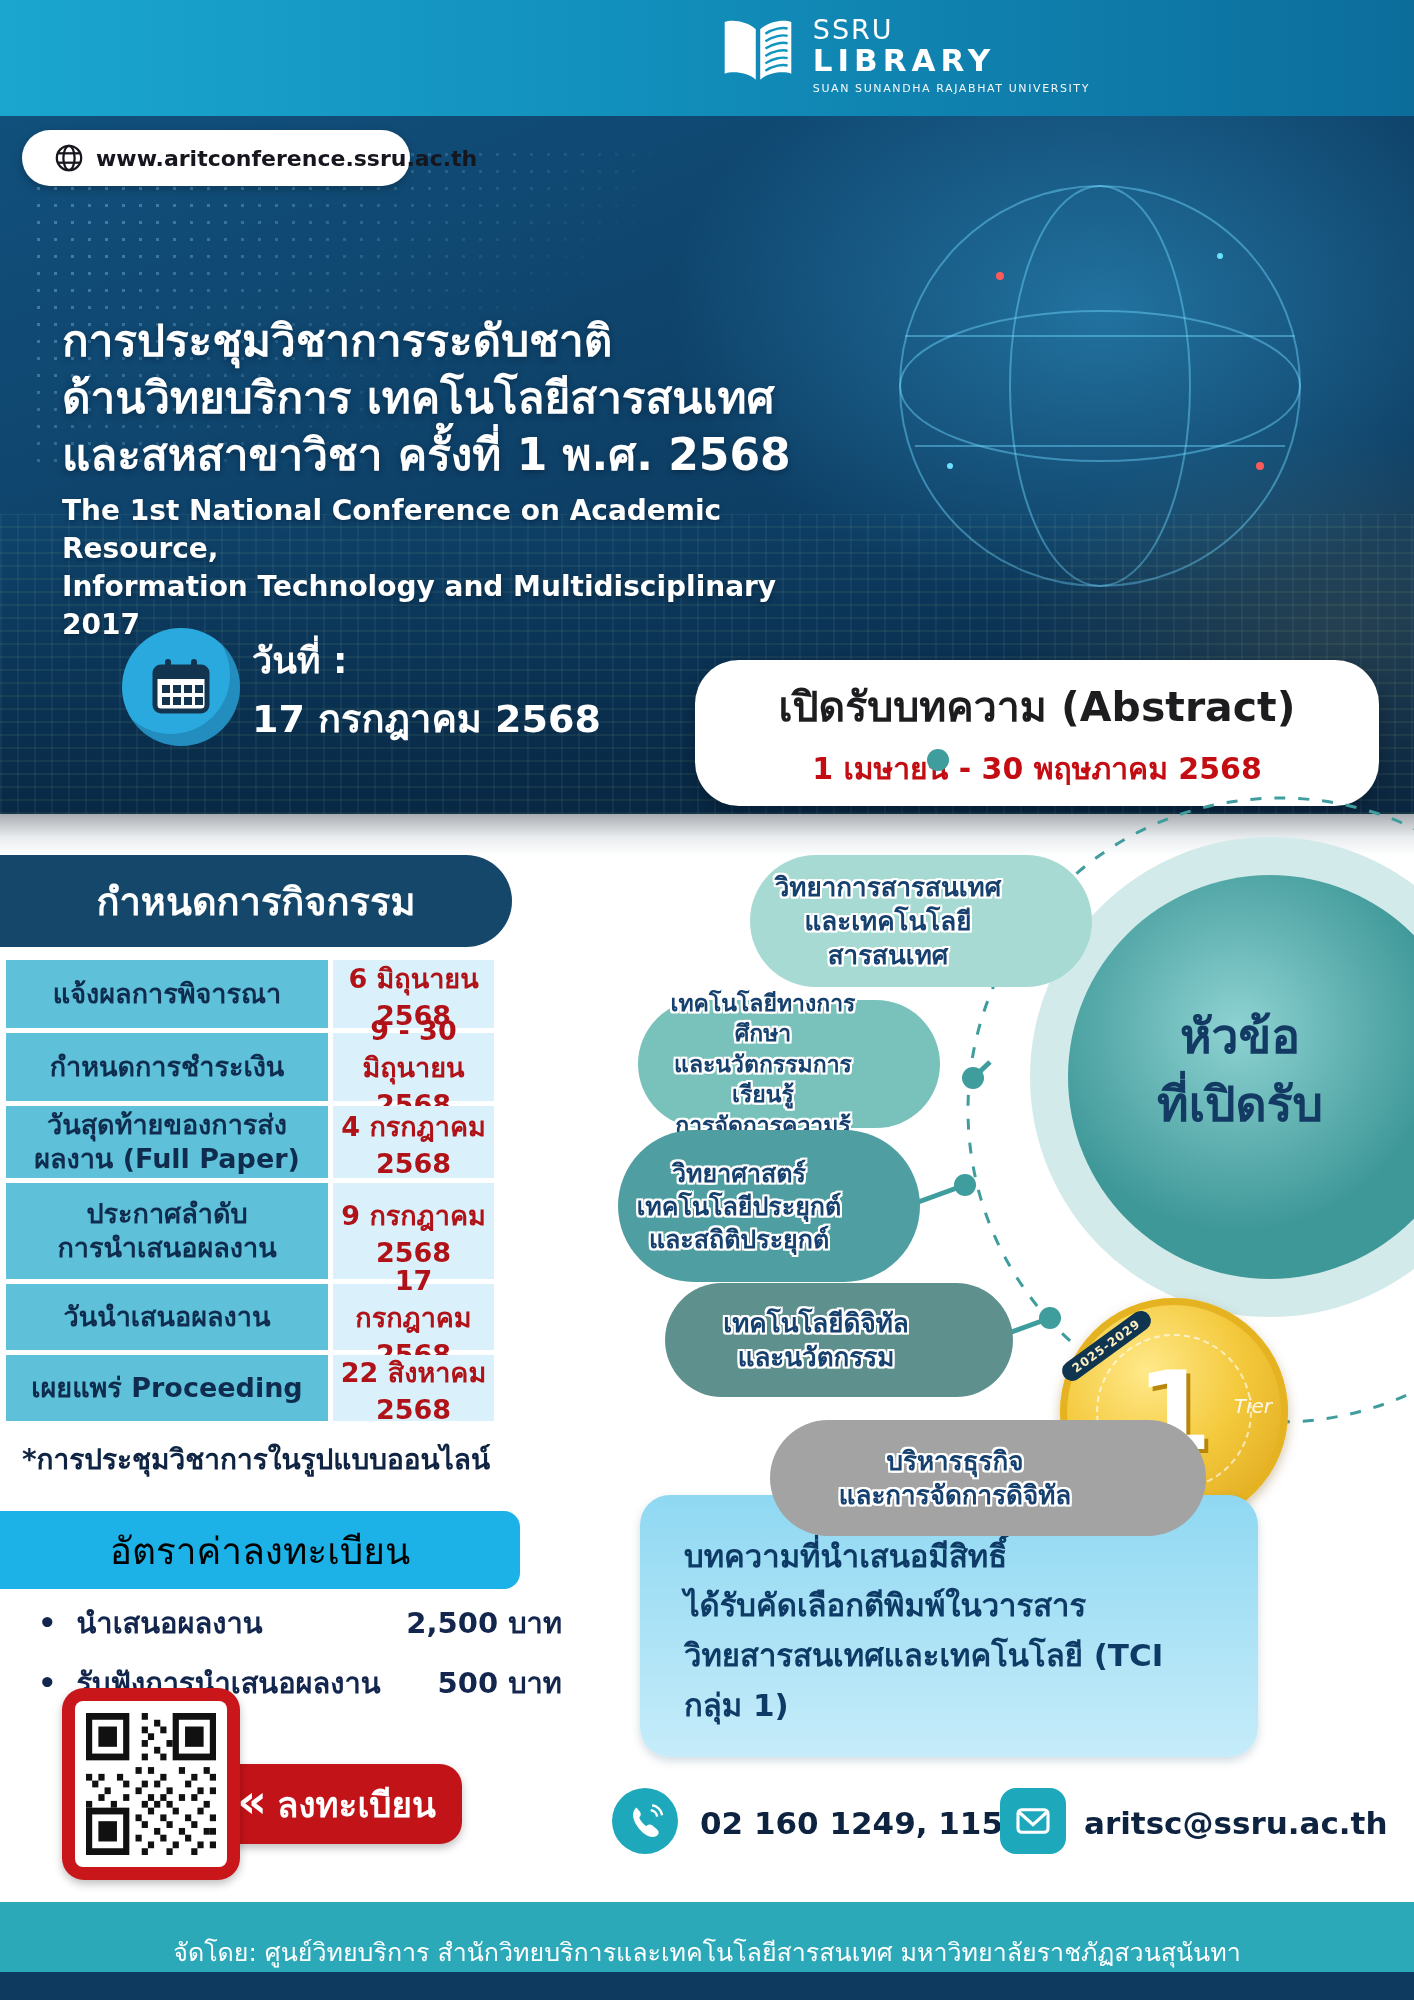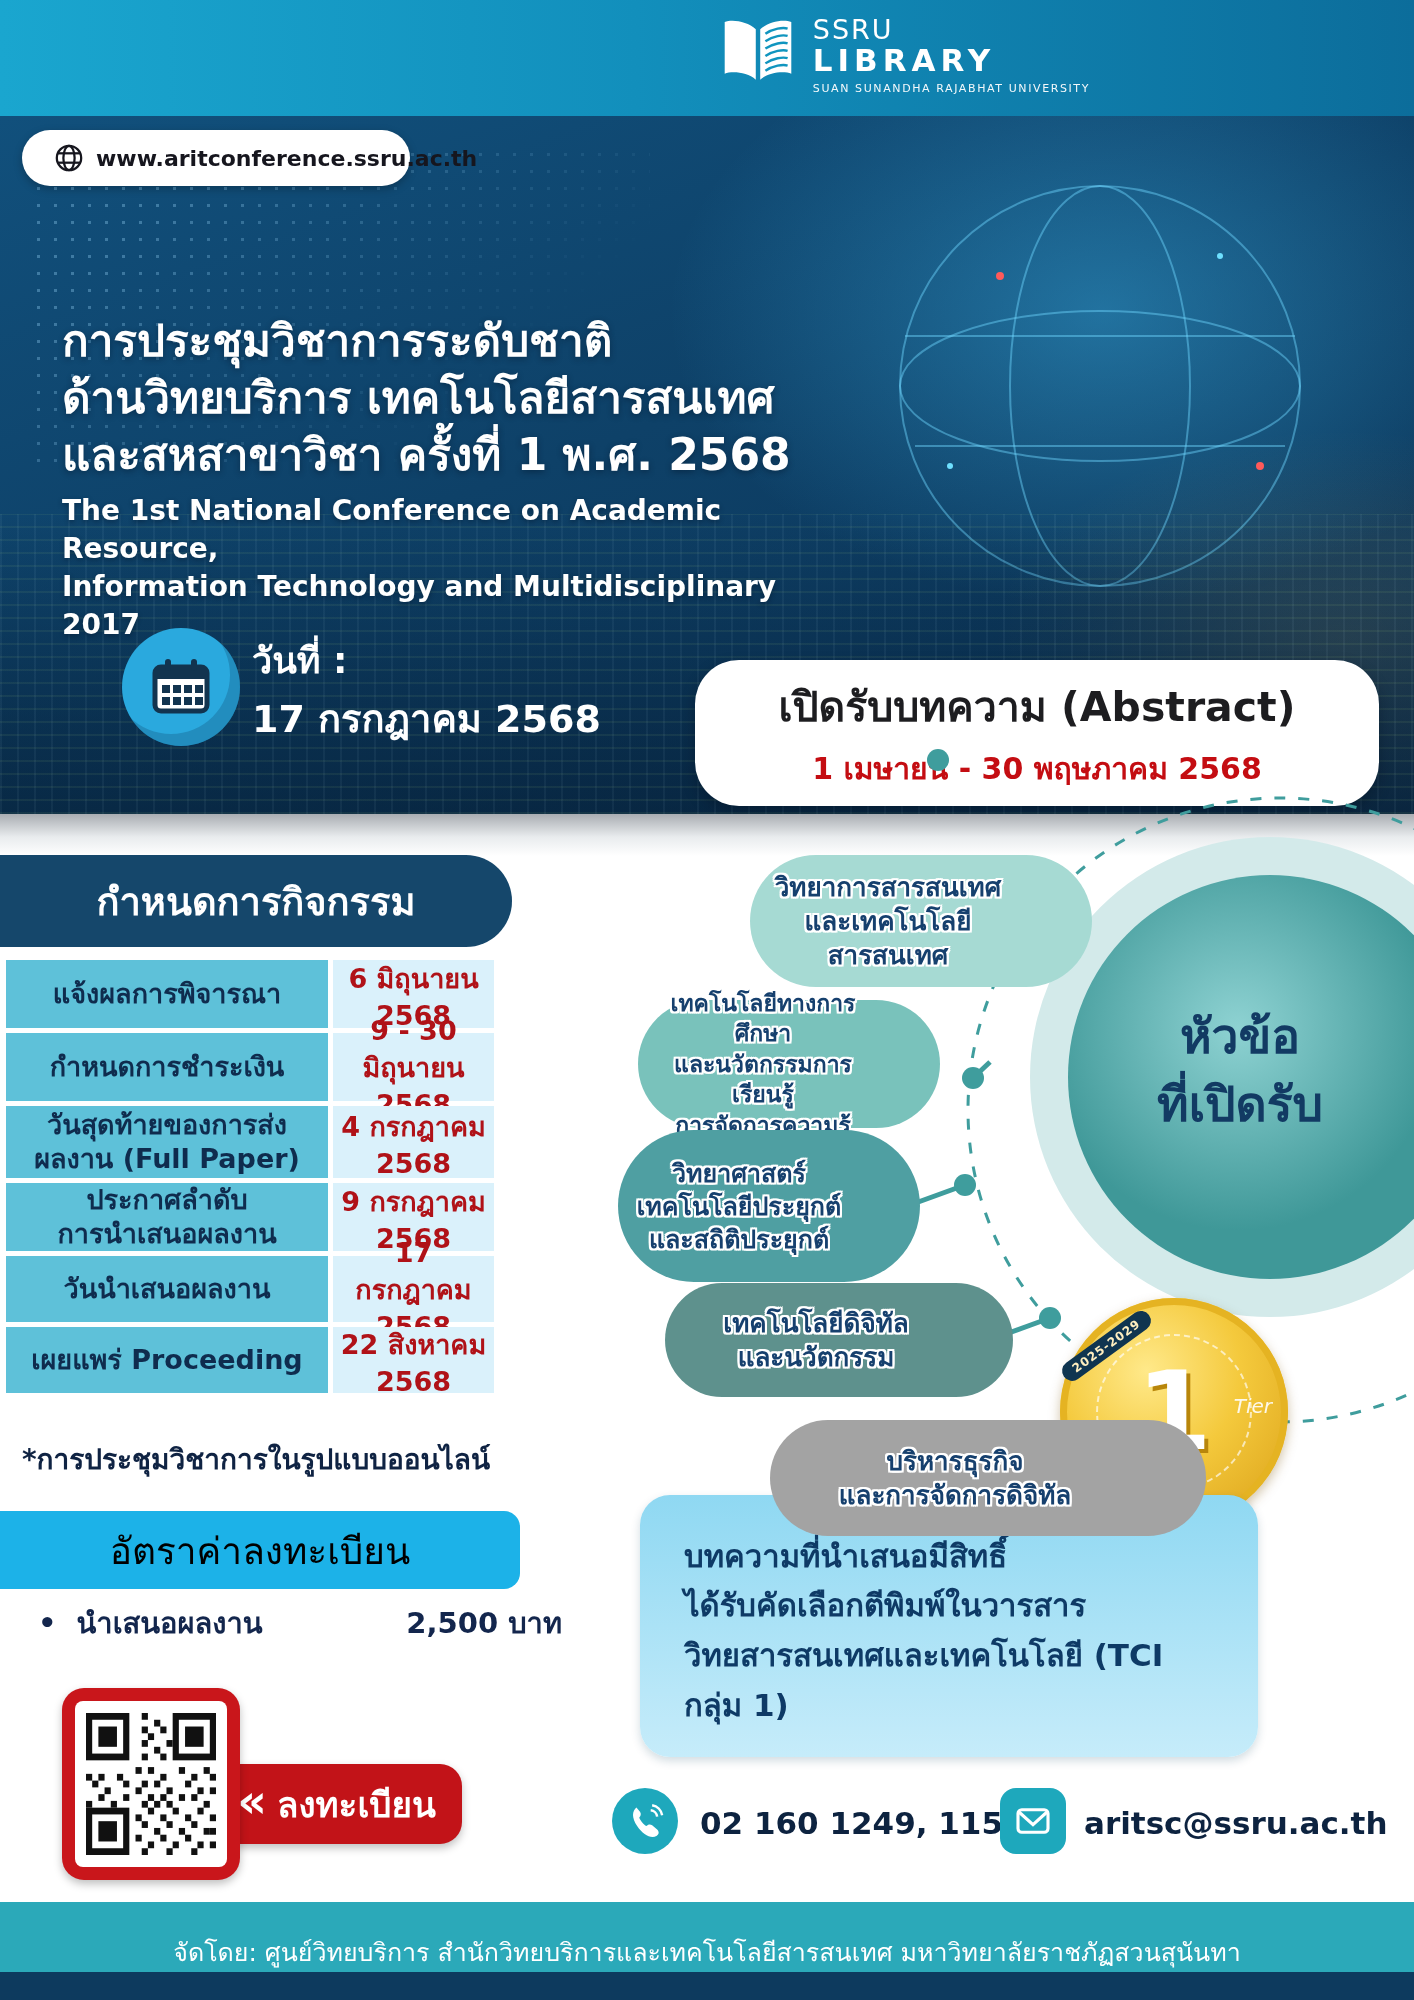--- a/index.html
+++ b/index.html
@@ -65,21 +65,21 @@
   
   .sched-header{left:0;top:855px;width:512px;height:92px;background:#15476b;
     border-radius:0 46px 46px 0;display:flex;align-items:center;justify-content:center;}
   .sched-header span{color:#fff;font-weight:bold;font-size:38px;}
   .sched-table{left:6px;top:960px;width:488px;display:flex;flex-direction:column;gap:5px;}
   .srow{display:flex;gap:5px;}
   .scell-l{width:322px;background:#5ec1d9;display:flex;align-items:center;justify-content:center;
     text-align:center;color:#0f2c4e;font-weight:bold;font-size:27px;line-height:1.25;padding:6px 10px;}
   .scell-r{flex:1;background:#daf1fb;display:flex;align-items:center;justify-content:center;
     text-align:center;color:#b01218;font-weight:bold;font-size:27px;padding:6px 4px;}
-  .h68{height:68px}.h82{height:72px}.h96{height:68px}.h66{height:66px}
+  .h68{height:68px}.h82{height:72px}.h96{height:96px}.h66{height:66px}
   .sched-note{left:0px;top:1437px;width:512px;text-align:center;color:#0f2343;
     font-weight:bold;font-size:28px;}
 
   
   .reg-bar{left:0;top:1511px;width:520px;height:78px;background:#1cb2e8;
     border-radius:0 16px 16px 0;display:flex;align-items:center;justify-content:center;}
   .reg-bar span{color:#000000;font-weight:normal;font-size:37px;}
   .reg-items{left:38px;top:1600px;width:524px;display:flex;flex-direction:column;gap:14px;}
   .reg-item{display:flex;justify-content:space-between;color:#13264d;font-weight:bold;font-size:29px;}
   .reg-item .lbl::before{content:"•";margin-right:20px;}
@@ -326,20 +326,24 @@
   </div>
   <div class="abs sched-note">*การประชุมวิชาการในรูปแบบออนไลน์</div>
 
   <div class="abs reg-bar">
     <span>อัตราค่าลงทะเบียน</span>
   </div>
   <div class="abs reg-items">
     <div class="reg-item">
       <span class="lbl">นำเสนอผลงาน</span>
       <span>2,500  บาท</span>
+    </div>
+    <div class="reg-item">
+      <span class="lbl">รับฟังการนำเสนอผลงาน</span>
+      <span>500  บาท</span>
     </div>
   </div>
 
   <div class="abs register-btn">
     <span class="chev">«</span>
     <span class="txt">ลงทะเบียน</span>
   </div>
 
   <div class="abs qr-box">
     <div class="qr-inner">

